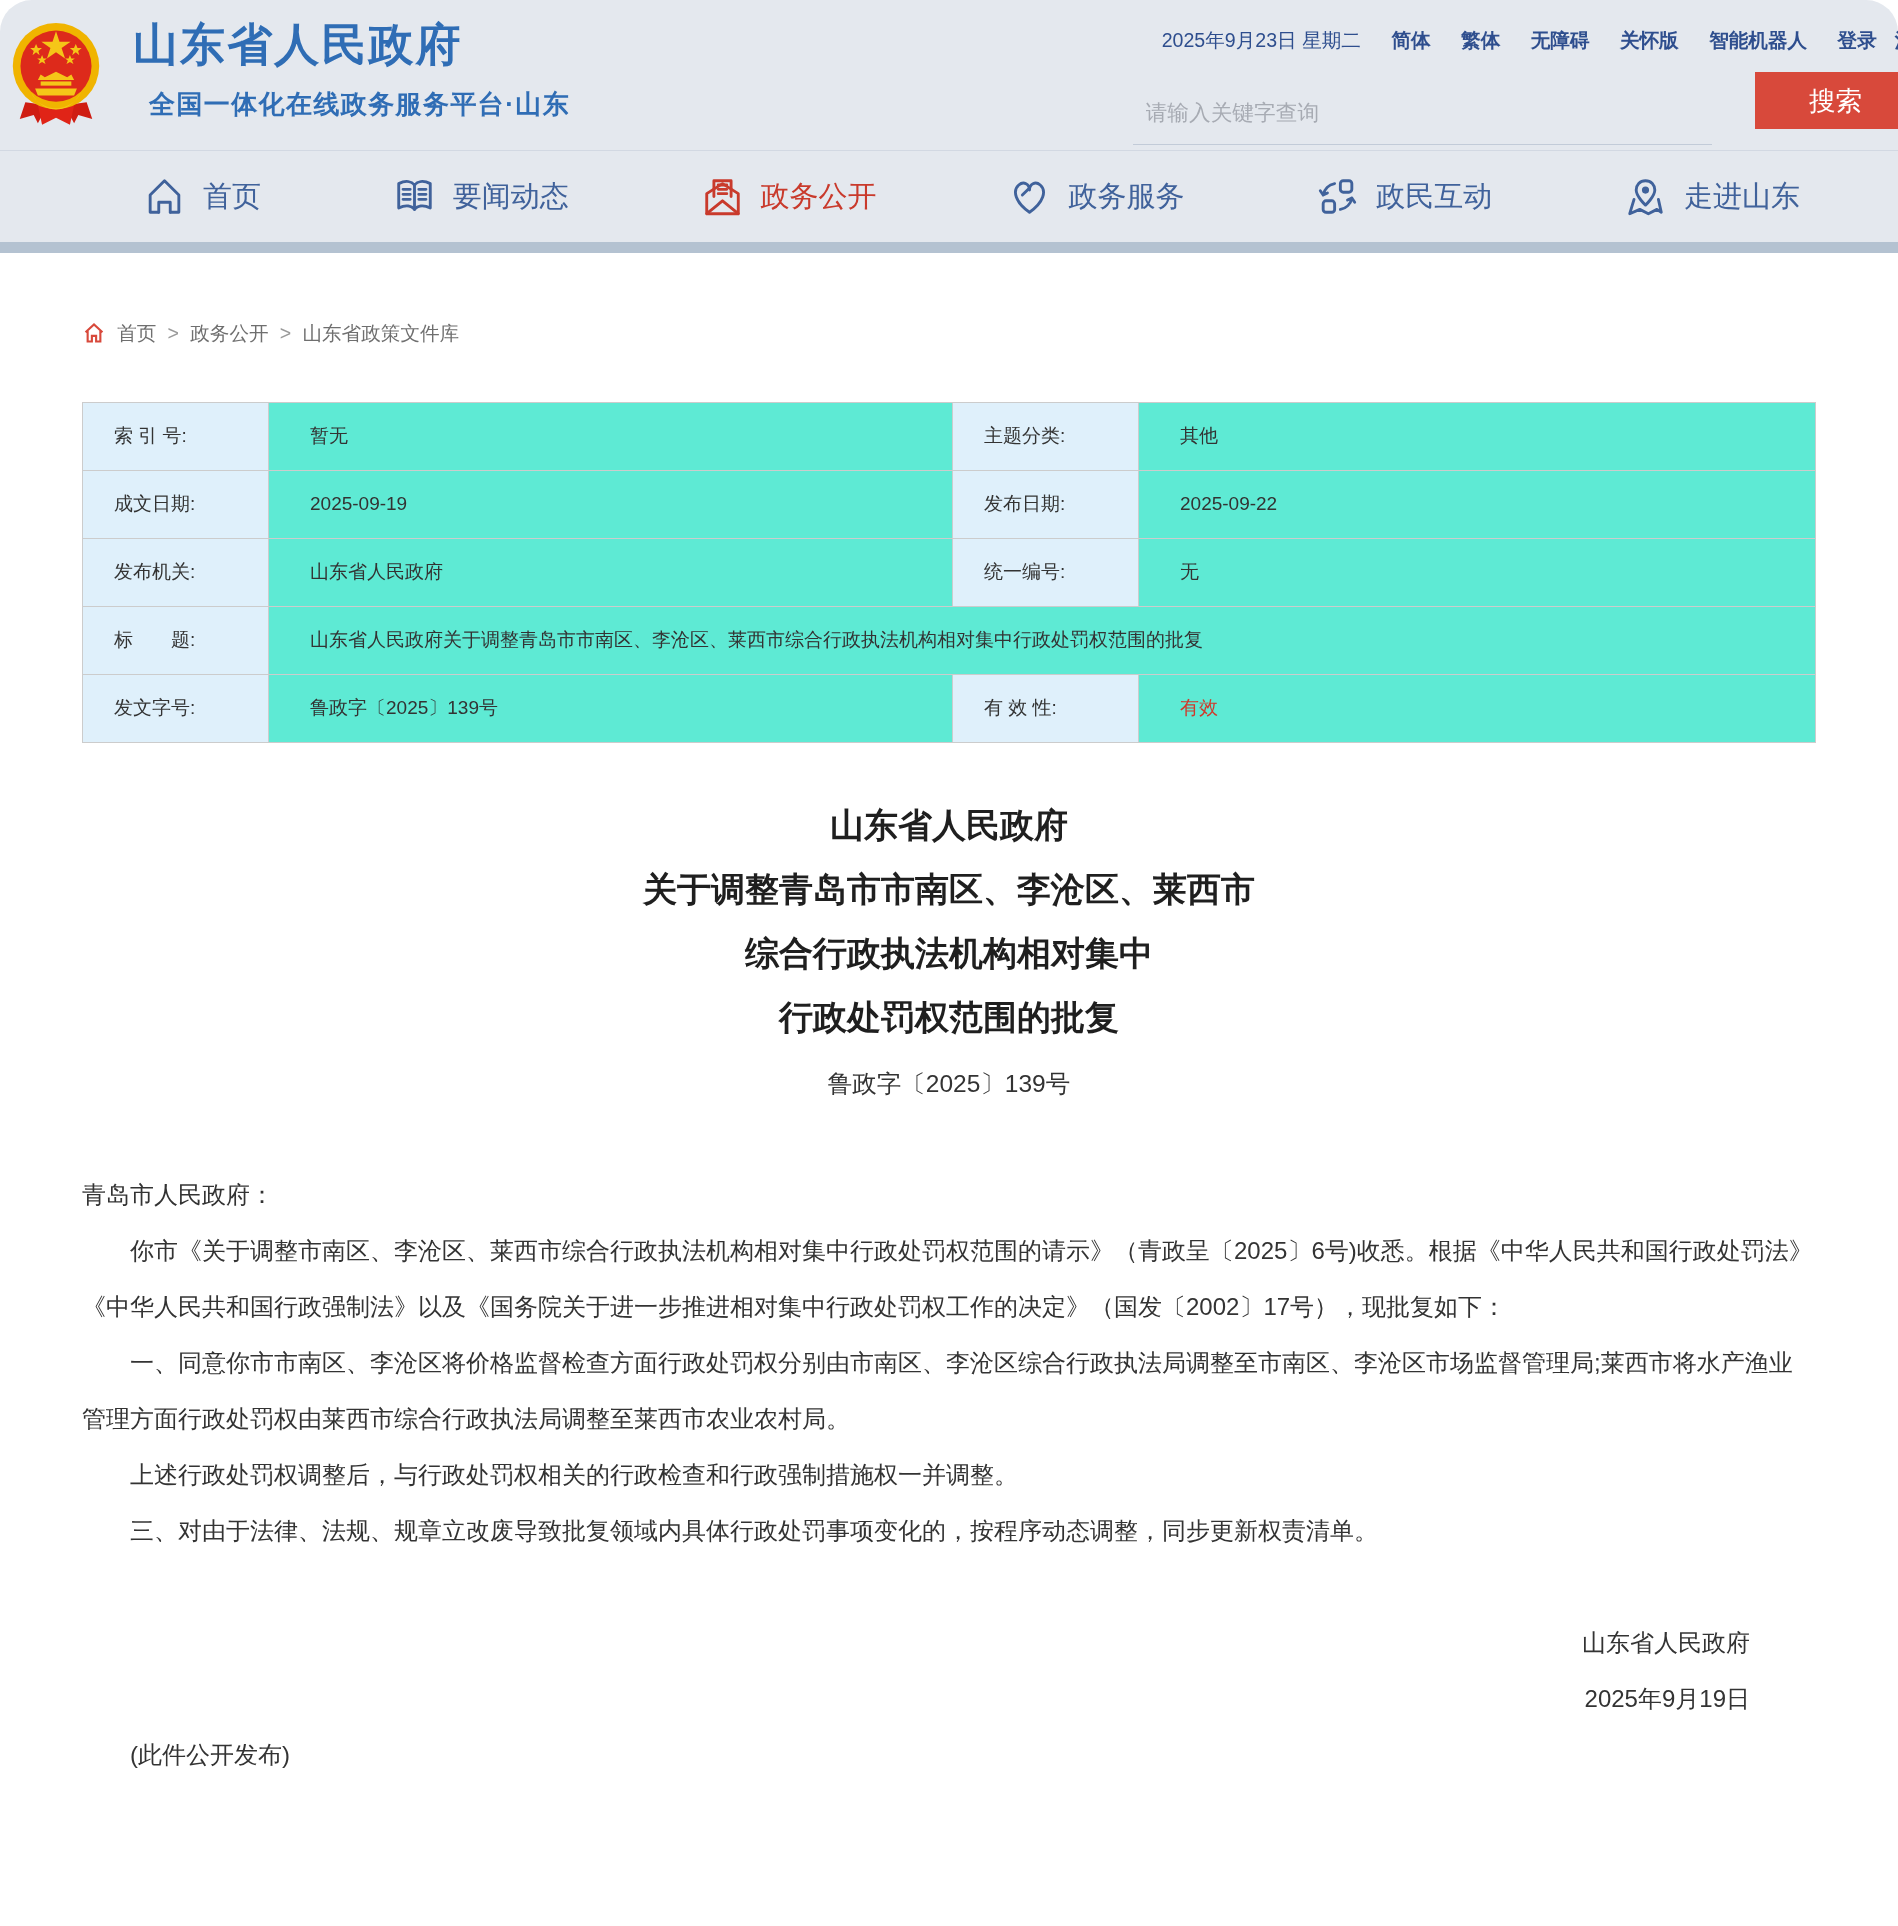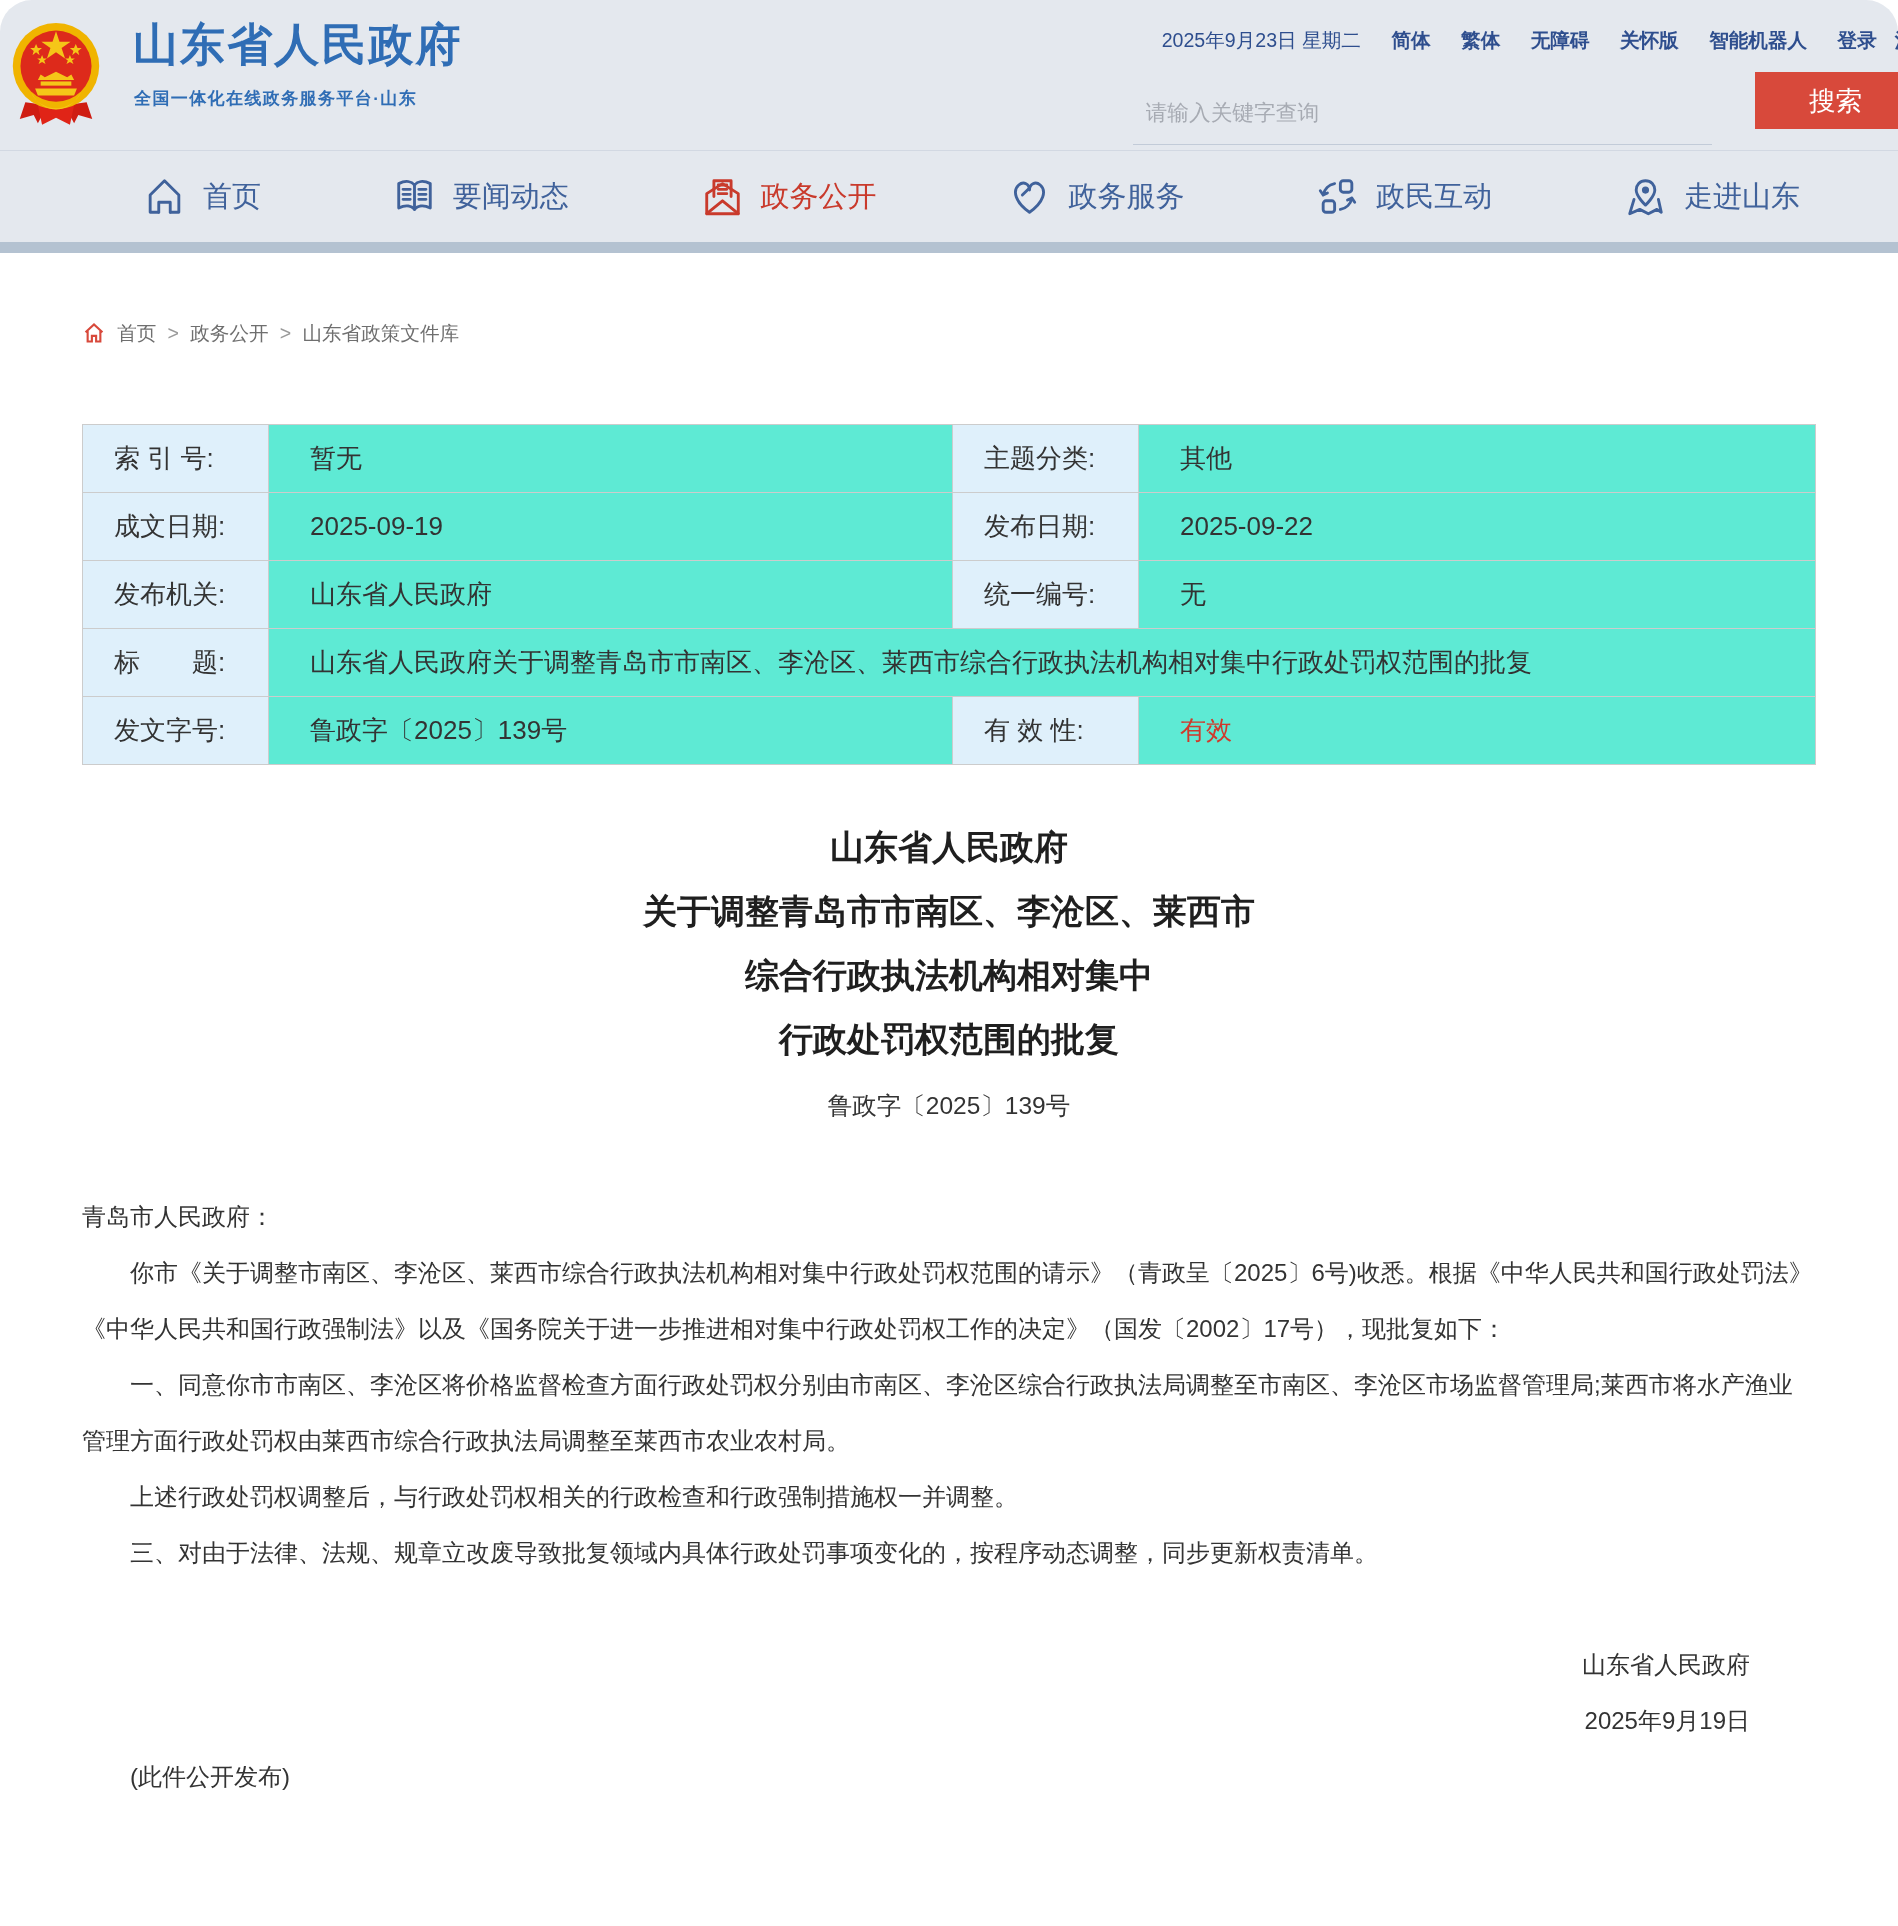--- a/index.html
+++ b/index.html
@@ -2,21 +2,21 @@
 <html lang="zh" style="font-size:11.2px"><head>
 <meta charset="utf-8">
 <style>
   html,body{margin:0;padding:0;background:#fff;font-family:"Liberation Sans","DejaVu Sans",sans-serif;}
   #page{position:relative;width:1898px;height:1926px;overflow:hidden;background:#ffffff;border-radius:32px;}
 
   
   .header{position:relative;width:100%;height:150px;background:#e4e8ee;}
   .emblem{position:absolute;left:9.8px;top:12.6px;width:92px;height:116px;}
   .logo-title{position:absolute;left:133px;top:15.4px;font-size:45px;font-weight:700;color:#2f6db5;letter-spacing:2.1px;}
-  .logo-sub{position:absolute;left:134px;top:87px;font-size:17px;font-weight:700;color:#2f6db5;letter-spacing:1.4px;}
+  .logo-sub{position:absolute;left:149px;top:87px;font-size:26px;font-weight:700;color:#2f6db5;letter-spacing:1.4px;}
   .top-links{position:absolute;top:26.6px;right:-36px;white-space:nowrap;font-size:19.6px;color:#2e4e8e;}
   .top-links .lnk{margin-left:25px;cursor:pointer;font-weight:bold;}
   .top-links .lnk.tight{margin-left:12.6px;}
   .search-box{position:absolute;left:1133px;top:82px;width:579px;height:62px;border-bottom:1.4px solid #c2cbd8;}
   .search-box input{width:100%;height:100%;border:none;background:transparent;outline:none;font-size:21.7px;color:#555;padding:0 0 0 12.6px;font-family:inherit;}
   .search-box input::placeholder{color:#a7abb3;}
   .search-btn{position:absolute;left:1755px;top:72px;width:161px;height:57px;background:#d8493b;color:#fff;font-size:26.6px;display:flex;align-items:center;justify-content:center;cursor:pointer;}
 
   
   .nav{display:flex;align-items:center;justify-content:space-between;height:91px;background:#e4e8ee;border-top:0.7px solid #d2d8e2;padding:0 98px 0 143px;}
@@ -25,21 +25,21 @@
   .nav-item svg{width:43px;height:43px;stroke:currentColor;fill:none;stroke-width:4;stroke-linecap:round;stroke-linejoin:round;}
   .nav-strip{height:10.5px;background:#b4c2d1;}
 
   
   .content{padding:0 82px;}
   .breadcrumb{margin-top:67px;display:flex;align-items:center;gap:11.2px;font-size:19.6px;color:#6f6f6f;}
   .breadcrumb svg{width:24px;height:24px;stroke:#d8493b;fill:none;stroke-width:3;}
   .breadcrumb .sep{color:#9a9a9a;}
   .crumb{cursor:pointer;}
 
-  table.meta{margin-top:77px;width:100%;border-collapse:collapse;table-layout:fixed;font-size:26px;color:#333;border:1.4px solid #bcbcbc;padding-left:28px;}
+  table.meta{margin-top:55px;width:100%;border-collapse:collapse;table-layout:fixed;font-size:19px;color:#333;border:1.4px solid #bcbcbc;padding-left:28px;}
   table.meta td{border:1.4px solid #cccccc;height:65px;vertical-align:middle;background:#5eead4;}
   table.meta td.lbl{background:#dff0fb;padding-left:31px;}
   table.meta td.val{padding-left:41px;}
   .valid-red{color:#d0392b;}
 
   .doc-title{margin-top:50px;text-align:center;font-size:34px;font-weight:700;color:#1f1f1f;line-height:64px;}
   .doc-no{margin-top:18px;text-align:center;font-size:24.5px;color:#333;}
 
   .article{margin-top:67px;font-size:24px;line-height:56px;color:#333;}
   .article p{margin:0;}

